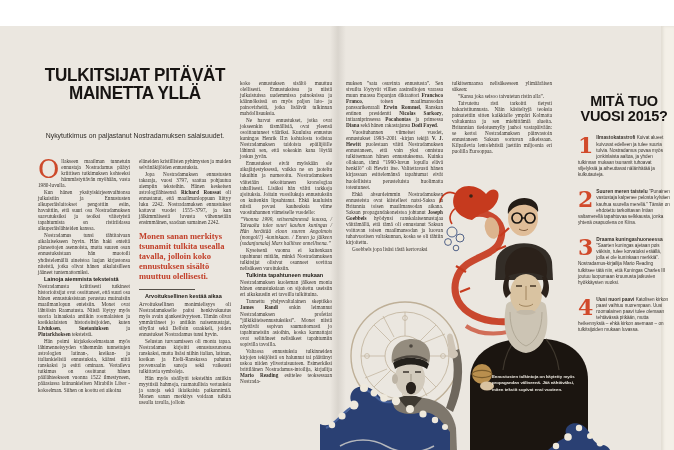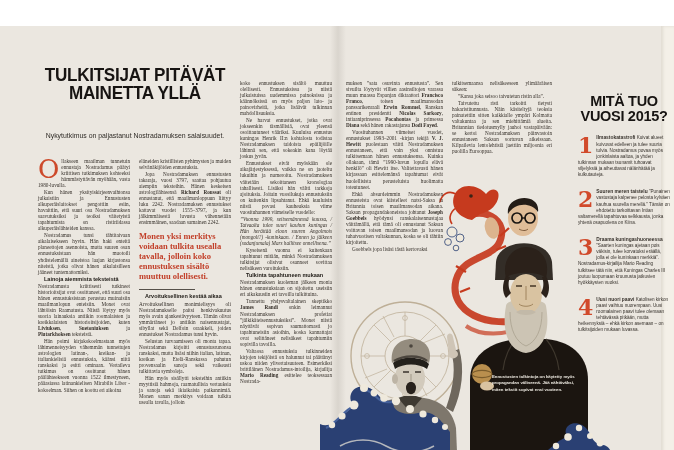--- a/index.html
+++ b/index.html
@@ -180,21 +180,21 @@
     <p>Kun hänen yksityiskirjeenvaihtonsa julkaistiin ja Ennustusten alkuperäislaitokset pengottiin esiin, havaittiin, että suuri osa Nostradamuksen saavutuksiksi ja teoiksi väitetyistä tapahtumista on ristiriidassa alkuperäislähteiden kanssa.</p>
     <p>Nostradamus tunsi tähtitaivaan aikalaisekseen hyvin. Hän haki enteitä planeettojen asennoista, mutta suuren osan ennustuksistaan hän muotoili yhdistelemällä aineistoa laajan kirjastonsa niteistä, jotka olivat hänen aikalaisilleen jääneet tuntemattomiksi.</p>
     <p class="subhead">Lainoja aiemmista teksteistä</p>
     <p class="ni"><span>Nostradamusta kriittisesti tutkineet historioitsijat ovat osoittaneet, että suuri osa hänen ennustuksistaan perustuu muinaisiin maailmanlopun enteisiin. Monet ovat lähtöisin Raamatusta. Niistä löytyy myös suoria lainauksia antiikin roomalaisten ja kreikkalaisten historioitsijoiden, kuten </span><span class="b">Liviuksen</span><span>, </span><span class="b">Suetoniuksen</span><span> ja </span><span class="b">Plutarkhoksen</span><span> teksteistä.</span></p>
     <p>Hän poimi kirjakokoelmastaan myös lähimenneisyyden vähemmän tunnettujen astrologien latinan-, kreikan- ja italiankielisiä ennustuksia, käänsi niitä ranskaksi ja esitti ominaan. Vertaileva tutkimus on osoittanut hänen päälähteekseen vuonna 1522 ilmestyneen, pääasiassa latinankielisen Mirabilis Liber -kokoelman. Siihen on koottu eri aikoina</p>
   </div>
 
   <div class="col" style="left:139px;top:132px;width:92px;height:296px;">
     <p class="ni">eläneiden kristillisten pyhimysten ja muiden selvänäkijöiden ennustuksia.</p>
     <p><span>Jopa Nostradamuksen ennustusten takaraja, vuosi 3797, saattaa pohjautua aiempiin teksteihin. Hänen keskeisen astrologilähteensä </span><span class="b">Richard Roussat</span><span> oli ennustanut, että maailmanloppuun liittyy luku 2242. Nostradamuksen ennustukset kattavat vuodet 1555–3797, ja kun jälkimmäisestä luvusta vähennetään ensimmäinen, saadaan samainen 2242.</span></p>
-    <div class="pullquote">Monen yksi merkitys voidaan tulkita usealla tavalla, jolloin koko ennustuksen sisältö muuttuu olellisesti.</div>
+    <div class="pullquote">Monen sanan merkitys tsunamit tulkita usealla tavalla, jolloin koko ennustuksen sisältö muuttuu olellisesti.</div>
     <div class="rule"></div>
     <p class="subhead">Arvoituksellinen kestää aikaa</p>
     <p class="ni">Arvoituksellinen monimielisyys oli Nostradamukselle paitsi henkivakuutus myös avain ajankestävyyteen. Tämän olivat ymmärtäneet jo antiikin naisennustajat, sibyllat sekä Delfoin oraakkeli, joiden ennustukset Nostradamus tunsi hyvin.</p>
     <p>Selustan turvaamiseen oli monta tapaa. Nostradamus kirjoitti ennustusrunonsa ranskaksi, mutta lisäsi niihin italian, latinan, kreikan ja Etelä-Ranskassa puhutun provensaalin sanoja sekä vaikeasti tulkittavia symboleja.</p>
     <p>Hän myös sisällytti teksteihin antiikin myyttisiä hahmoja, raamatullisia vertauksia ja sanoja sekä ikiaikaisia paikannimiä. Monen sanan merkitys voidaan tulkita usealla tavalla, jolloin</p>
   </div>
 
   <div class="col" style="left:240px;top:54px;width:92px;height:374px;">
     <p class="ni">koko ennustuksen sisältö muuttuu olellisesti. Ennustuksissa ja niistä julkaistuissa uudemmissa painoksissa ja käännöksissä on myös paljon lato- ja painovirheitä, jotka lisäävät tulkinnan mahdollisuuksia.</p>
     <p>Ne harvat ennustukset, jotka ovat jokseenkin täsmällisiä, ovat yleensä osoittautuneet vääriksi. Kuuluisa ennustus kuningas Henrik II:n kohtalosta todistaa Nostradamuksen taidoista epäilijöille lähinnä sen, että sokeakin kana löytää joskus jyvän.</p>

